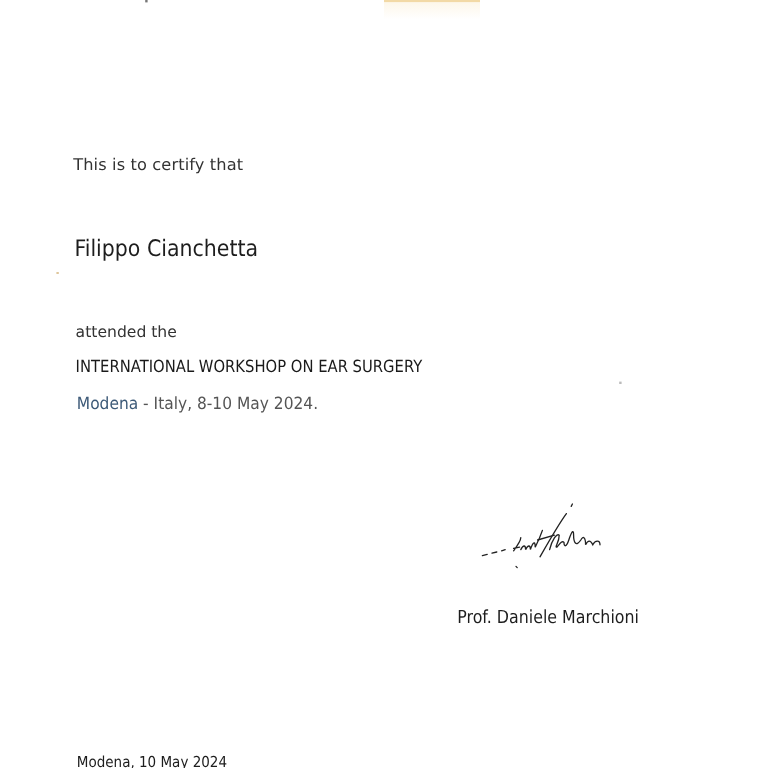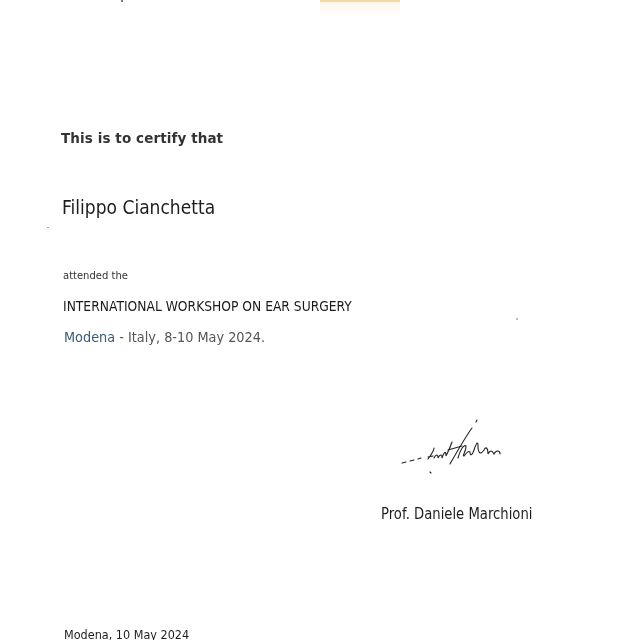--- a/index.html
+++ b/index.html
@@ -11,30 +11,30 @@
       position: absolute; left: 320px; top: 0; width: 80px; height: 2px;
       background: #f2d9a6;
     }
     .top-fade {
       position: absolute; left: 320px; top: 2px; width: 80px; height: 14px;
       background: linear-gradient(#fdf7ea, #ffffff);
     }
     .top-dot { position: absolute; left: 121px; top: 0; width: 2px; height: 2px; background: #777; }
     .certify {
       position: absolute; left: 61px; top: 130px; font-size: 13.5px; color: #333;
-      font-family: "DejaVu Sans", sans-serif; letter-spacing: 0.1px; font-weight: 700;
+      font-family: "DejaVu Sans", sans-serif; letter-spacing: 0.1px; font-weight: 400;
     }
     .name {
       position: absolute; left: 62px; top: 196px; font-size: 19px; color: #1d1d1d;
       font-family: "DejaVu Sans", sans-serif;
       transform: scaleX(0.9); transform-origin: left;
     }
     .speck { position: absolute; left: 47px; top: 227px; width: 2px; height: 1px; background: #c9a15a; }
     .attended {
-      position: absolute; left: 63px; top: 270px; font-size: 10px; color: #333;
+      position: absolute; left: 63px; top: 270px; font-size: 13px; color: #333;
       font-family: "DejaVu Sans", sans-serif;
     }
     .workshop {
       position: absolute; left: 63px; top: 298px; font-size: 14px; color: #1a1a1a;
       font-family: "DejaVu Sans", sans-serif;
       transform: scaleX(0.88); transform-origin: left;
     }
     .place {
       position: absolute; left: 64px; top: 329px; font-size: 14px;
       font-family: "DejaVu Sans", sans-serif;

